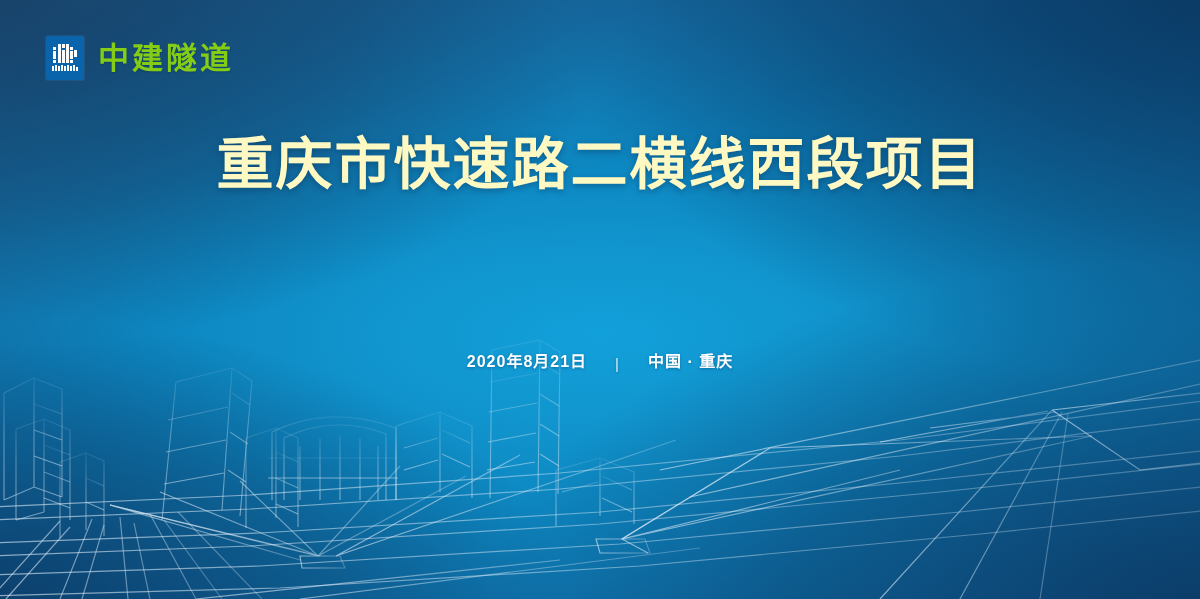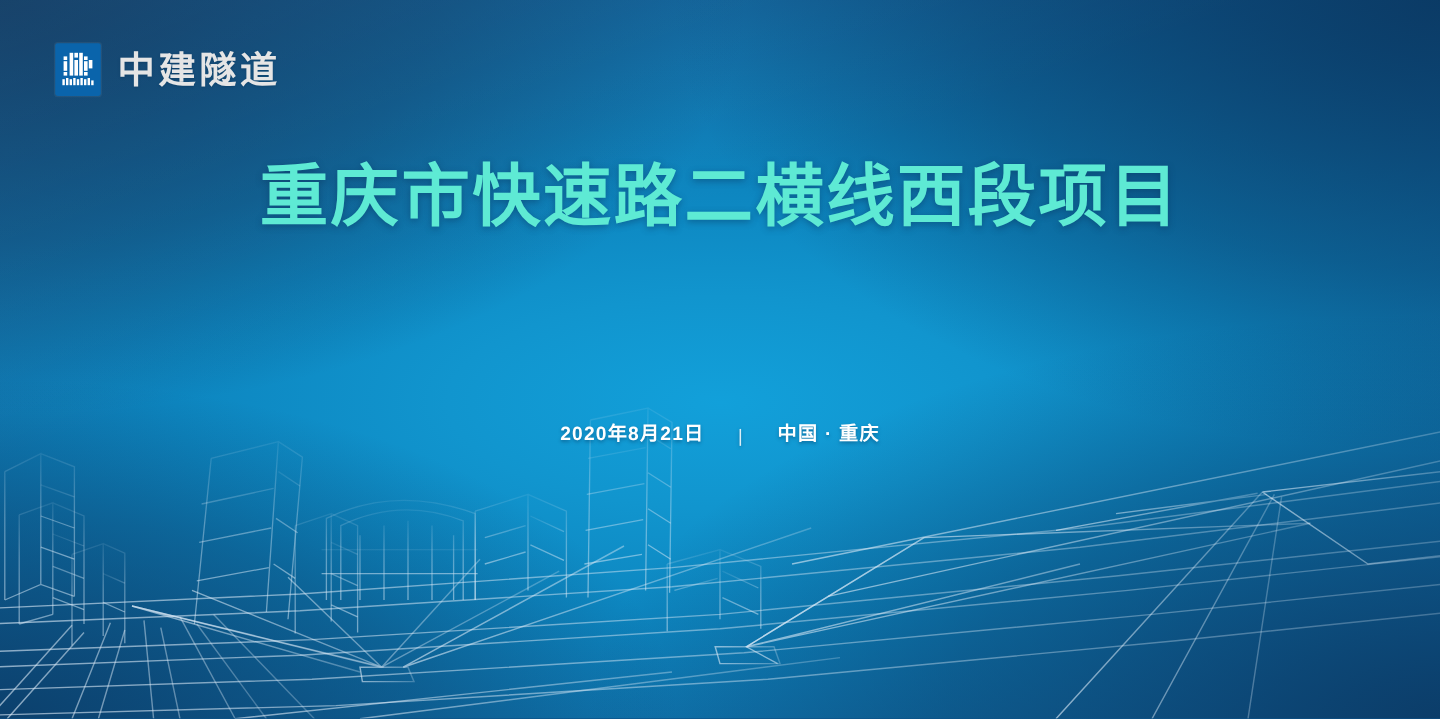--- a/index.html
+++ b/index.html
@@ -80,39 +80,39 @@
     width: 38px;
     height: 44px;
     background: #0a64ab;
     border-radius: 2px;
     display: flex;
     align-items: center;
     justify-content: center;
     box-shadow: 0 0 0 1px rgba(255,255,255,.06);
   }
   .logo-text {
-    color: #e5e5e5;
+    color: #84cc16;
     font-size: 31px;
     font-weight: 700;
     letter-spacing: 3px;
     line-height: 1;
     white-space: nowrap;
     text-shadow: 0 1px 2px rgba(4,42,78,.35);
   }
 
   
   .title-block {
     position: absolute;
     left: 0;
     right: 0;
     top: 128px;
     text-align: center;
   }
   .title-line {
-    color: #5eead4;
+    color: #fef9c3;
     font-size: 57px;
     font-weight: 700;
     line-height: 73px;
     letter-spacing: 2px;
     white-space: nowrap;
     text-shadow: 0 2px 6px rgba(6,46,84,.42);
   }
 
   
   .meta-row {

